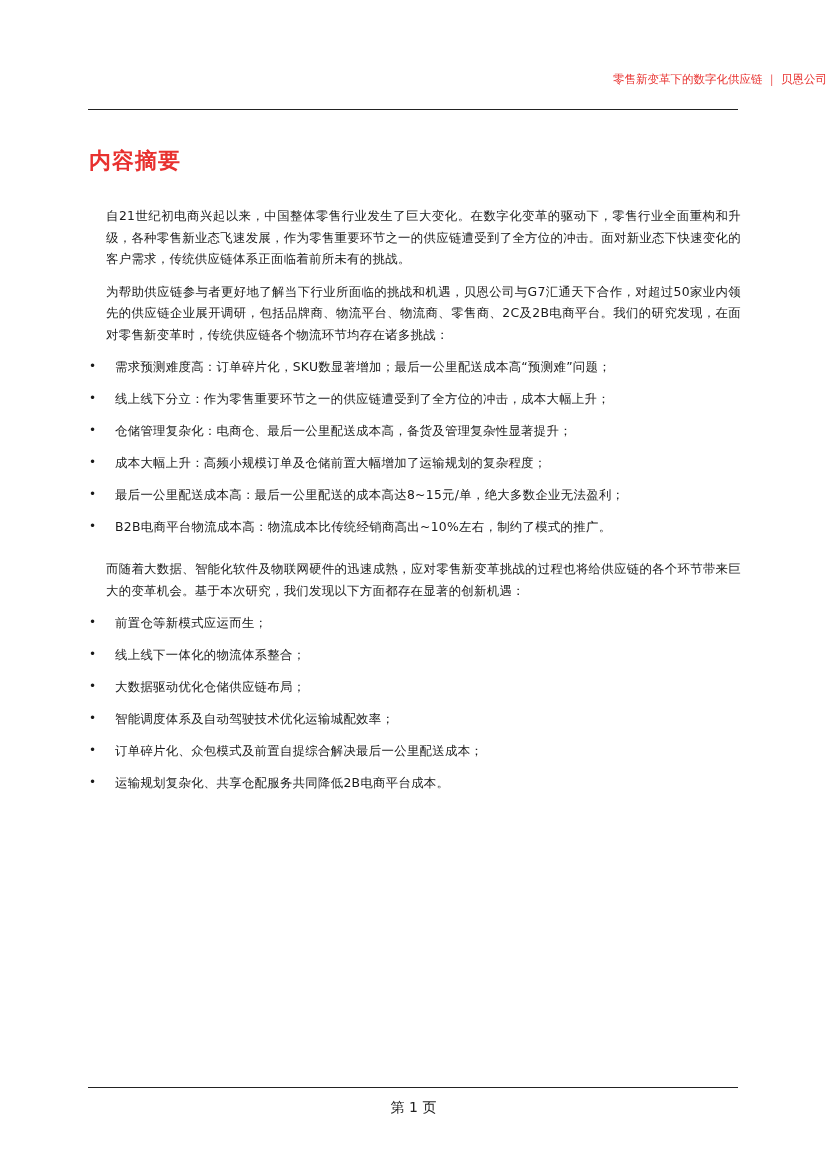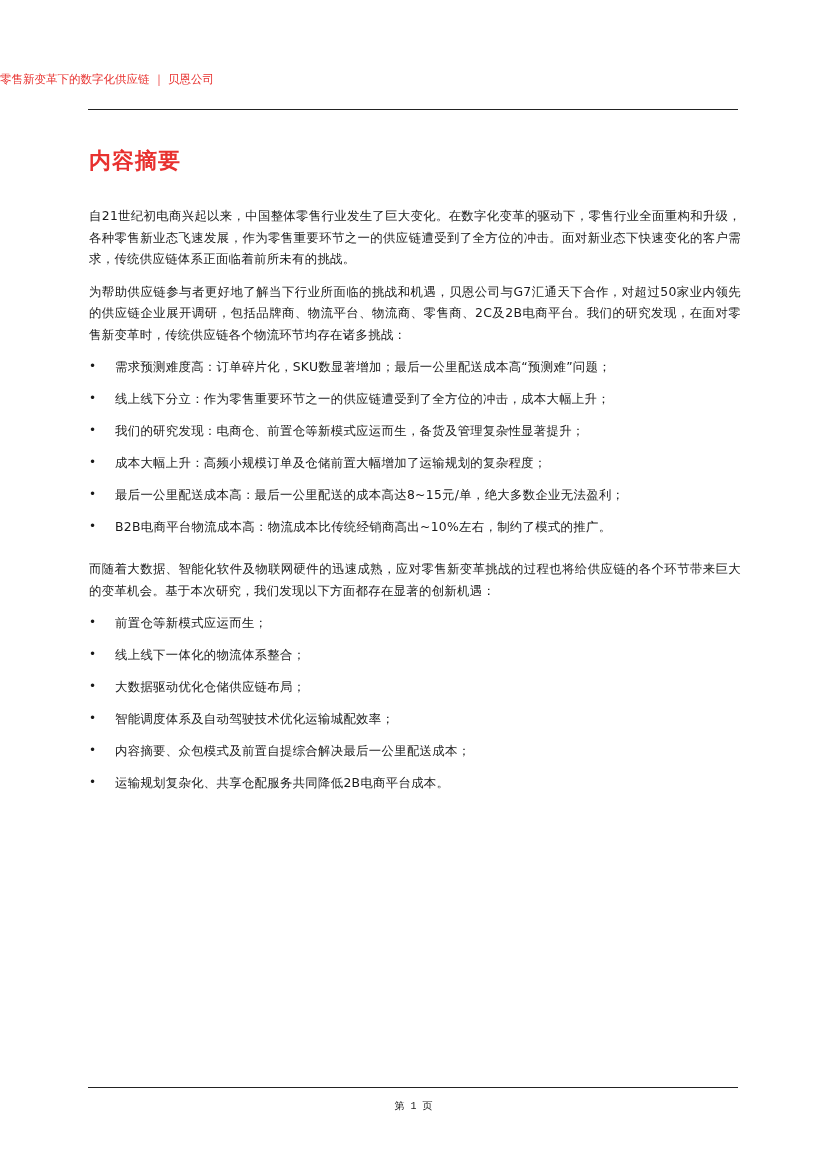--- a/index.html
+++ b/index.html
@@ -3,76 +3,76 @@
   <meta charset="utf-8">
   <style>
     html, body { margin: 0; padding: 0; background: #ffffff; }
     body {
       width: 827px; height: 1169px; position: relative; overflow: hidden;
       font-family: "DejaVu Sans", "Liberation Sans", sans-serif;
       color: #1a1a1a;
     }
     .header-text {
       position: absolute; top: 72px; left: 0; width: 827px;
-      text-align: left; font-size: 11.5px; color: #e8312f;
+      text-align: right; font-size: 11.5px; color: #e8312f;
     }
     .header-rule {
       position: absolute; top: 109px; left: 88px; width: 650px;
       height: 1px; background: #222;
     }
     .title {
       position: absolute; top: 146px; left: 89px;
       font-size: 22px; font-weight: bold; color: #e8312f; letter-spacing: 1px; text-align: right;
     }
     .content {
       position: absolute; top: 205px; left: 89px; width: 652px;
       font-size: 12.4px; line-height: 21.5px;
     }
-    .para { margin: 0 0 11px 0; text-align: justify; letter-spacing: 0.3px; }
+    .para { margin: 0 0 11px 17px; text-align: justify; letter-spacing: 0.3px; }
     .bullets { list-style: none; margin: 0 0 10px 0; padding: 0; }
     .bullets li { position: relative; padding-left: 26px; height: 32px; line-height: 21.5px; letter-spacing: 0.3px; }
     .bullets li .dot {
       position: absolute; left: 0; top: 0; font-size: 12px;
     }
     .footer-rule {
       position: absolute; top: 1087px; left: 88px; width: 650px;
       height: 1px; background: #222;
     }
     .footer-text {
       position: absolute; top: 1099px; left: 0; width: 827px;
-      text-align: center; font-size: 10px; color: #222; font-family: Liberation Mono, monospace;
+      text-align: center; font-size: 14px; color: #222;
     }
   </style>
 </head>
 <body>
 
 <div class="header-text">零售新变革下的数字化供应链 ｜ 贝恩公司</div>
 <div class="header-rule"></div>
 
 <div class="title">内容摘要</div>
 
 <div class="content">
   <p class="para">自21世纪初电商兴起以来，中国整体零售行业发生了巨大变化。在数字化变革的驱动下，零售行业全面重构和升级，各种零售新业态飞速发展，作为零售重要环节之一的供应链遭受到了全方位的冲击。面对新业态下快速变化的客户需求，传统供应链体系正面临着前所未有的挑战。</p>
   <p class="para">为帮助供应链参与者更好地了解当下行业所面临的挑战和机遇，贝恩公司与G7汇通天下合作，对超过50家业内领先的供应链企业展开调研，包括品牌商、物流平台、物流商、零售商、2C及2B电商平台。我们的研究发现，在面对零售新变革时，传统供应链各个物流环节均存在诸多挑战：</p>
 
   <ul class="bullets">
     <li><span class="dot">•</span><span>需求预测难度高：订单碎片化，SKU数显著增加；最后一公里配送成本高“预测难”问题；</span></li>
     <li><span class="dot">•</span><span>线上线下分立：作为零售重要环节之一的供应链遭受到了全方位的冲击，成本大幅上升；</span></li>
-    <li><span class="dot">•</span><span>我们的研究发现：电商仓、前置仓等新模式应运而生，备货及管理复杂性显著提升；</span></li>
+    <li><span class="dot">•</span><span>仓储管理复杂化：电商仓、最后一公里配送成本高，备货及管理复杂性显著提升；</span></li>
     <li><span class="dot">•</span><span>成本大幅上升：高频小规模订单及仓储前置大幅增加了运输规划的复杂程度；</span></li>
     <li><span class="dot">•</span><span>最后一公里配送成本高：最后一公里配送的成本高达8~15元/单，绝大多数企业无法盈利；</span></li>
     <li><span class="dot">•</span><span>B2B电商平台物流成本高：物流成本比传统经销商高出~10%左右，制约了模式的推广。</span></li>
   </ul>
 
   <p class="para">而随着大数据、智能化软件及物联网硬件的迅速成熟，应对零售新变革挑战的过程也将给供应链的各个环节带来巨大的变革机会。基于本次研究，我们发现以下方面都存在显著的创新机遇：</p>
 
   <ul class="bullets">
     <li><span class="dot">•</span><span>前置仓等新模式应运而生；</span></li>
     <li><span class="dot">•</span><span>线上线下一体化的物流体系整合；</span></li>
     <li><span class="dot">•</span><span>大数据驱动优化仓储供应链布局；</span></li>
     <li><span class="dot">•</span><span>智能调度体系及自动驾驶技术优化运输城配效率；</span></li>
-    <li><span class="dot">•</span><span>内容摘要、众包模式及前置自提综合解决最后一公里配送成本；</span></li>
+    <li><span class="dot">•</span><span>订单碎片化、众包模式及前置自提综合解决最后一公里配送成本；</span></li>
     <li><span class="dot">•</span><span>运输规划复杂化、共享仓配服务共同降低2B电商平台成本。</span></li>
   </ul>
 </div>
 
 <div class="footer-rule"></div>
 <div class="footer-text">第 1 页</div>
 
 </body></html>

